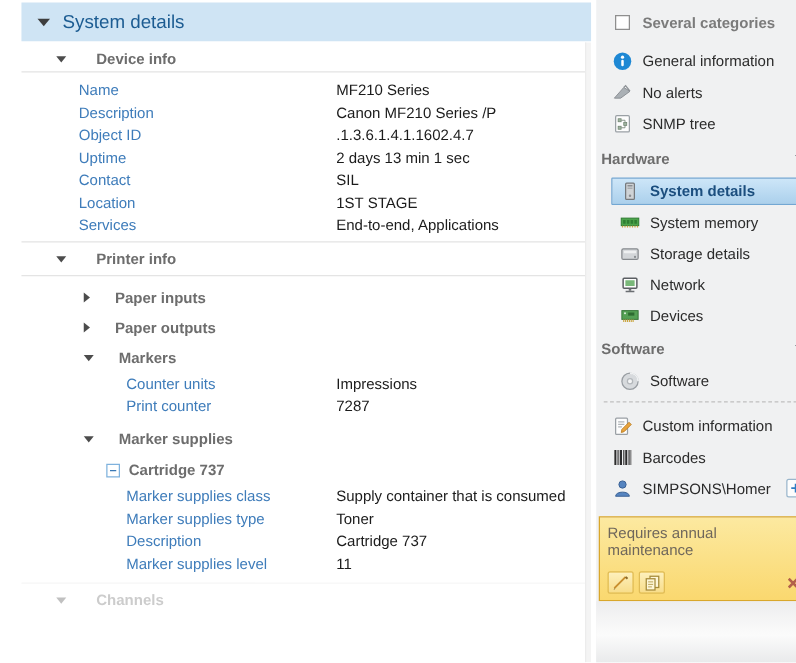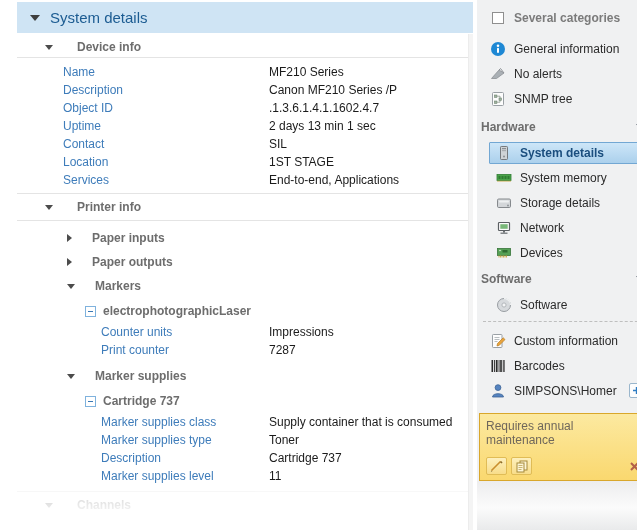--- a/index.html
+++ b/index.html
@@ -125,24 +125,20 @@
     </div>
     <div class="sub-header">
       <span class="tri right"></span>
       <span>Paper outputs</span>
     </div>
     <div class="sub-header">
       <span class="tri down"></span>
       <span>Markers</span>
     </div>
 
-    <div class="item-header">
-      <span class="minus-box"></span>
-      <span>electrophotographicLaser</span>
-    </div>
     <div class="prop-group">
       <div class="prop-row ind3">
         <span class="prop-label">Counter units</span>
         <span class="prop-value">Impressions</span>
       </div>
       <div class="prop-row ind3">
         <span class="prop-label">Print counter</span>
         <span class="prop-value">7287</span>
       </div>
     </div>

